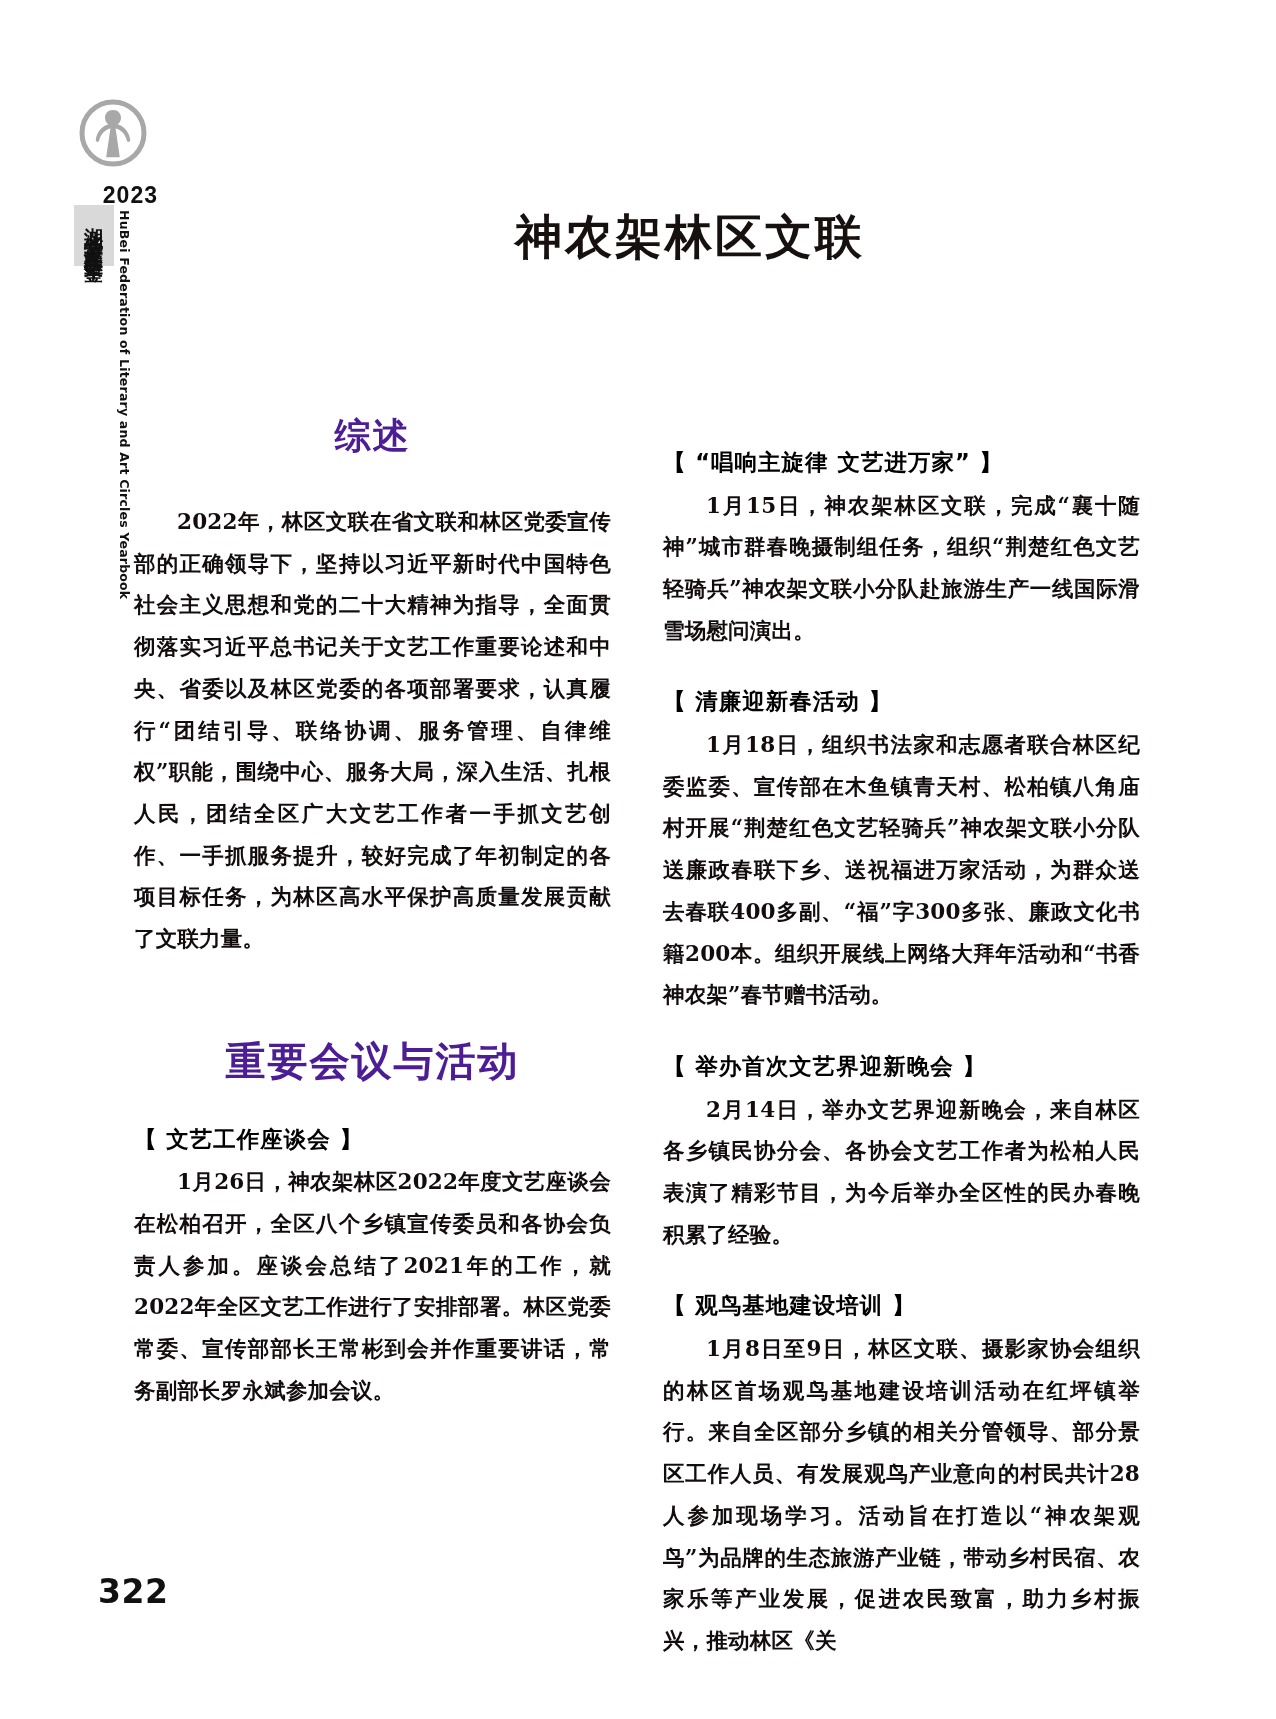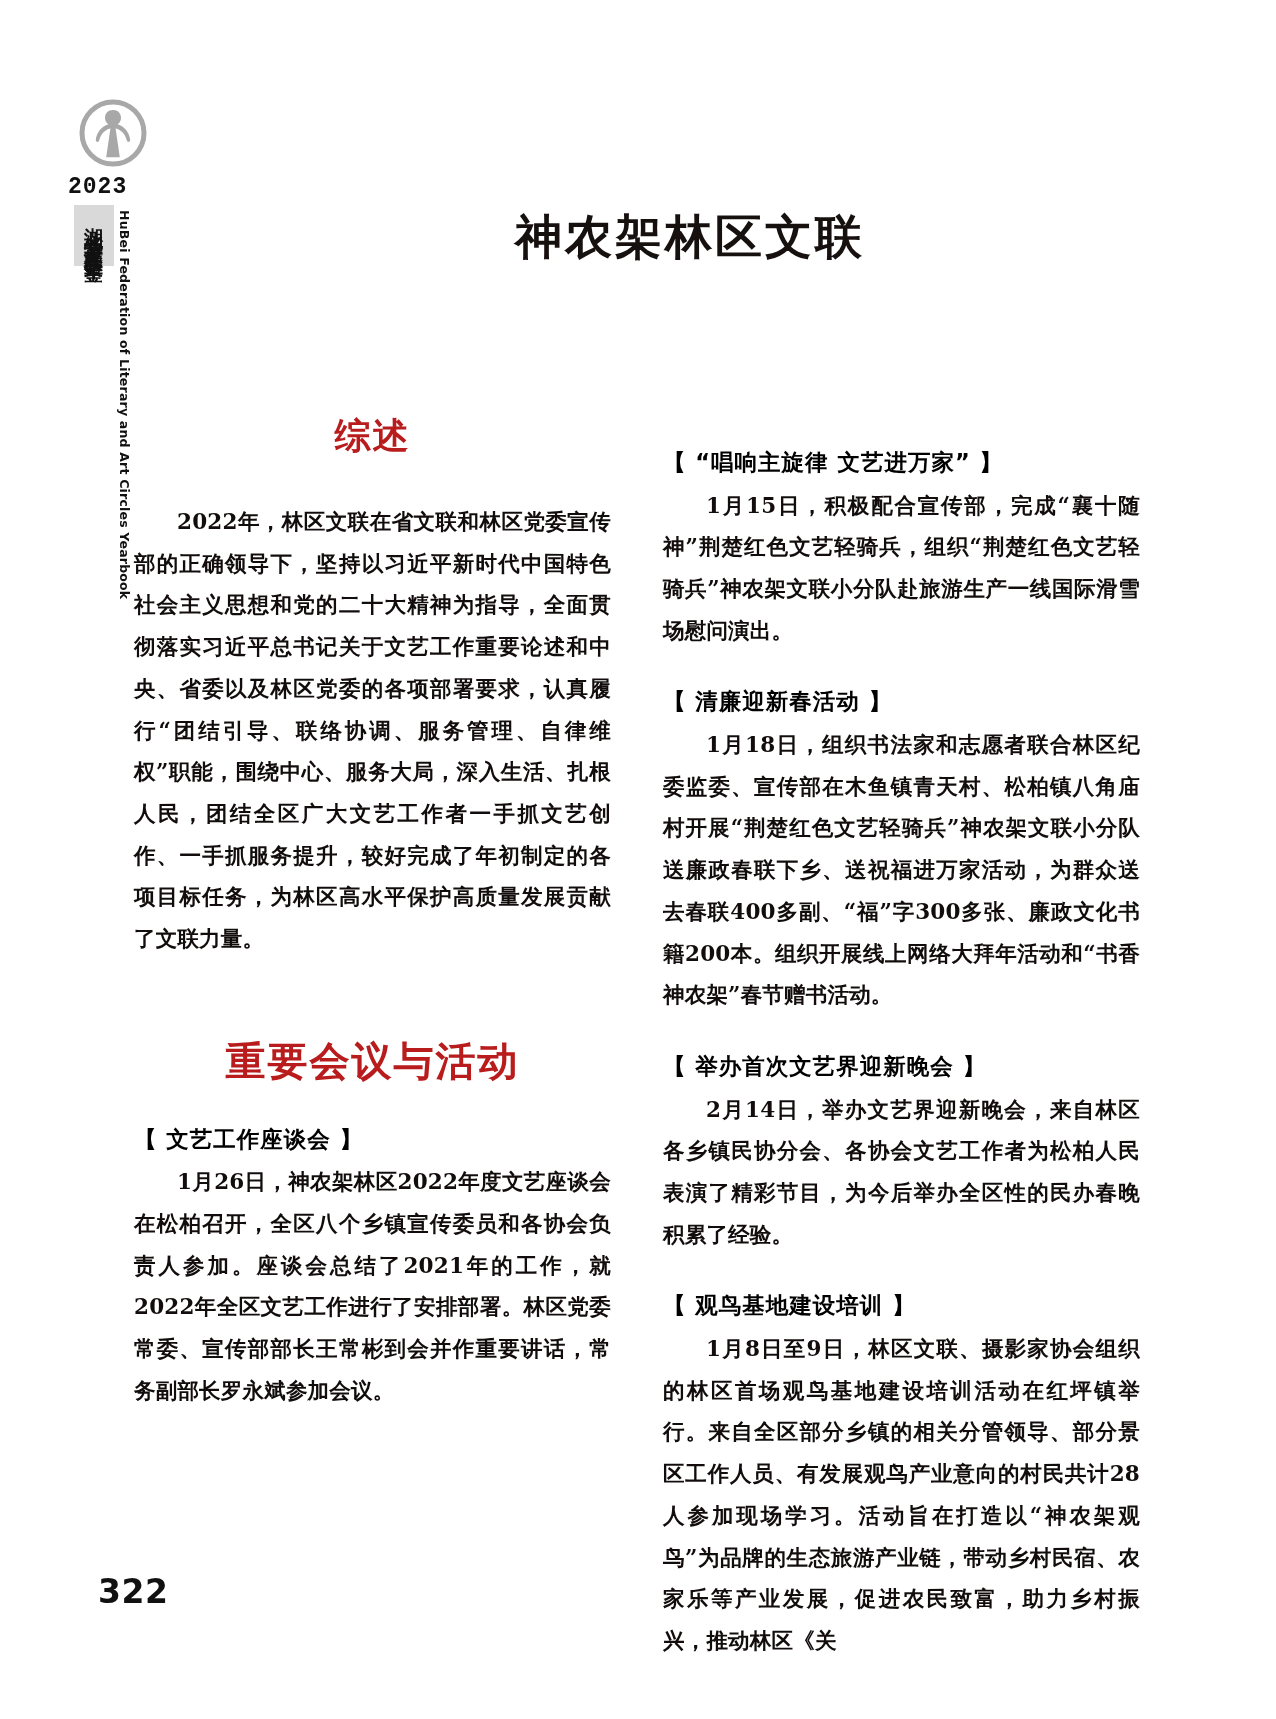--- a/index.html
+++ b/index.html
@@ -24,27 +24,27 @@
     width: 90px;
   }
   .logo-mark {
     width: 74px;
     height: 74px;
     margin: 0 auto;
     position: relative;
   }
   .logo-mark svg { display: block; }
   .logo-year {
-    text-align: left;
-    font-family: Liberation Mono, monospace;
+    text-align: right;
+    font-family: Liberation Sans, sans-serif;
     font-weight: bold;
     font-size: 23px;
     letter-spacing: 1px;
     color: #111111;
-    margin-top: 4px;
+    margin-top: 12px;
   }
 
   .spine-strip {
     position: absolute;
     left: 74px;
     top: 205px;
     width: 40px;
     background: #d9d9d9;
     padding: 8px 0 10px 0;
     text-align: center;
@@ -100,21 +100,21 @@
   .col {
     width: 477px;
   }
 
   .sec-head {
     text-align: center;
     font-family: "DejaVu Sans", "Liberation Sans", sans-serif;
     font-weight: bold;
     font-size: 36px;
     letter-spacing: 2px;
-    color: #b91c1c;
+    color: #4c1d95;
     margin: 0 0 40px 0;
   }
   .sec-head.big {
     font-size: 40px;
     margin-top: 74px;
     margin-bottom: 26px;
   }
 
   .sub-head {
     font-family: "DejaVu Sans", "Liberation Sans", sans-serif;
@@ -184,21 +184,21 @@
       <div>
         <div class="sub-head">【 文艺工作座谈会 】</div>
         <p class="body">1月26日，神农架林区2022年度文艺座谈会在松柏召开，全区八个乡镇宣传委员和各协会负责人参加。座谈会总结了2021年的工作，就2022年全区文艺工作进行了安排部署。林区党委常委、宣传部部长王常彬到会并作重要讲话，常务副部长罗永斌参加会议。</p>
       </div>
 
     </div>
 
     <div class="col">
       <div>
         <div class="sub-head">【 “唱响主旋律 文艺进万家” 】</div>
-        <p class="body">1月15日，积极配合宣传部，完成“襄十随神”荆楚红色文艺轻骑兵，组织“荆楚红色文艺轻骑兵”神农架文联小分队赴旅游生产一线国际滑雪场慰问演出。</p>
+        <p class="body">1月15日，神农架林区文联，完成“襄十随神”城市群春晚摄制组任务，组织“荆楚红色文艺轻骑兵”神农架文联小分队赴旅游生产一线国际滑雪场慰问演出。</p>
       </div>
 
       <div>
         <div class="sub-head">【 清廉迎新春活动 】</div>
         <p class="body">1月18日，组织书法家和志愿者联合林区纪委监委、宣传部在木鱼镇青天村、松柏镇八角庙村开展“荆楚红色文艺轻骑兵”神农架文联小分队送廉政春联下乡、送祝福进万家活动，为群众送去春联400多副、“福”字300多张、廉政文化书籍200本。组织开展线上网络大拜年活动和“书香神农架”春节赠书活动。</p>
       </div>
 
       <div>
         <div class="sub-head">【 举办首次文艺界迎新晚会 】</div>
         <p class="body">2月14日，举办文艺界迎新晚会，来自林区各乡镇民协分会、各协会文艺工作者为松柏人民表演了精彩节目，为今后举办全区性的民办春晚积累了经验。</p>

